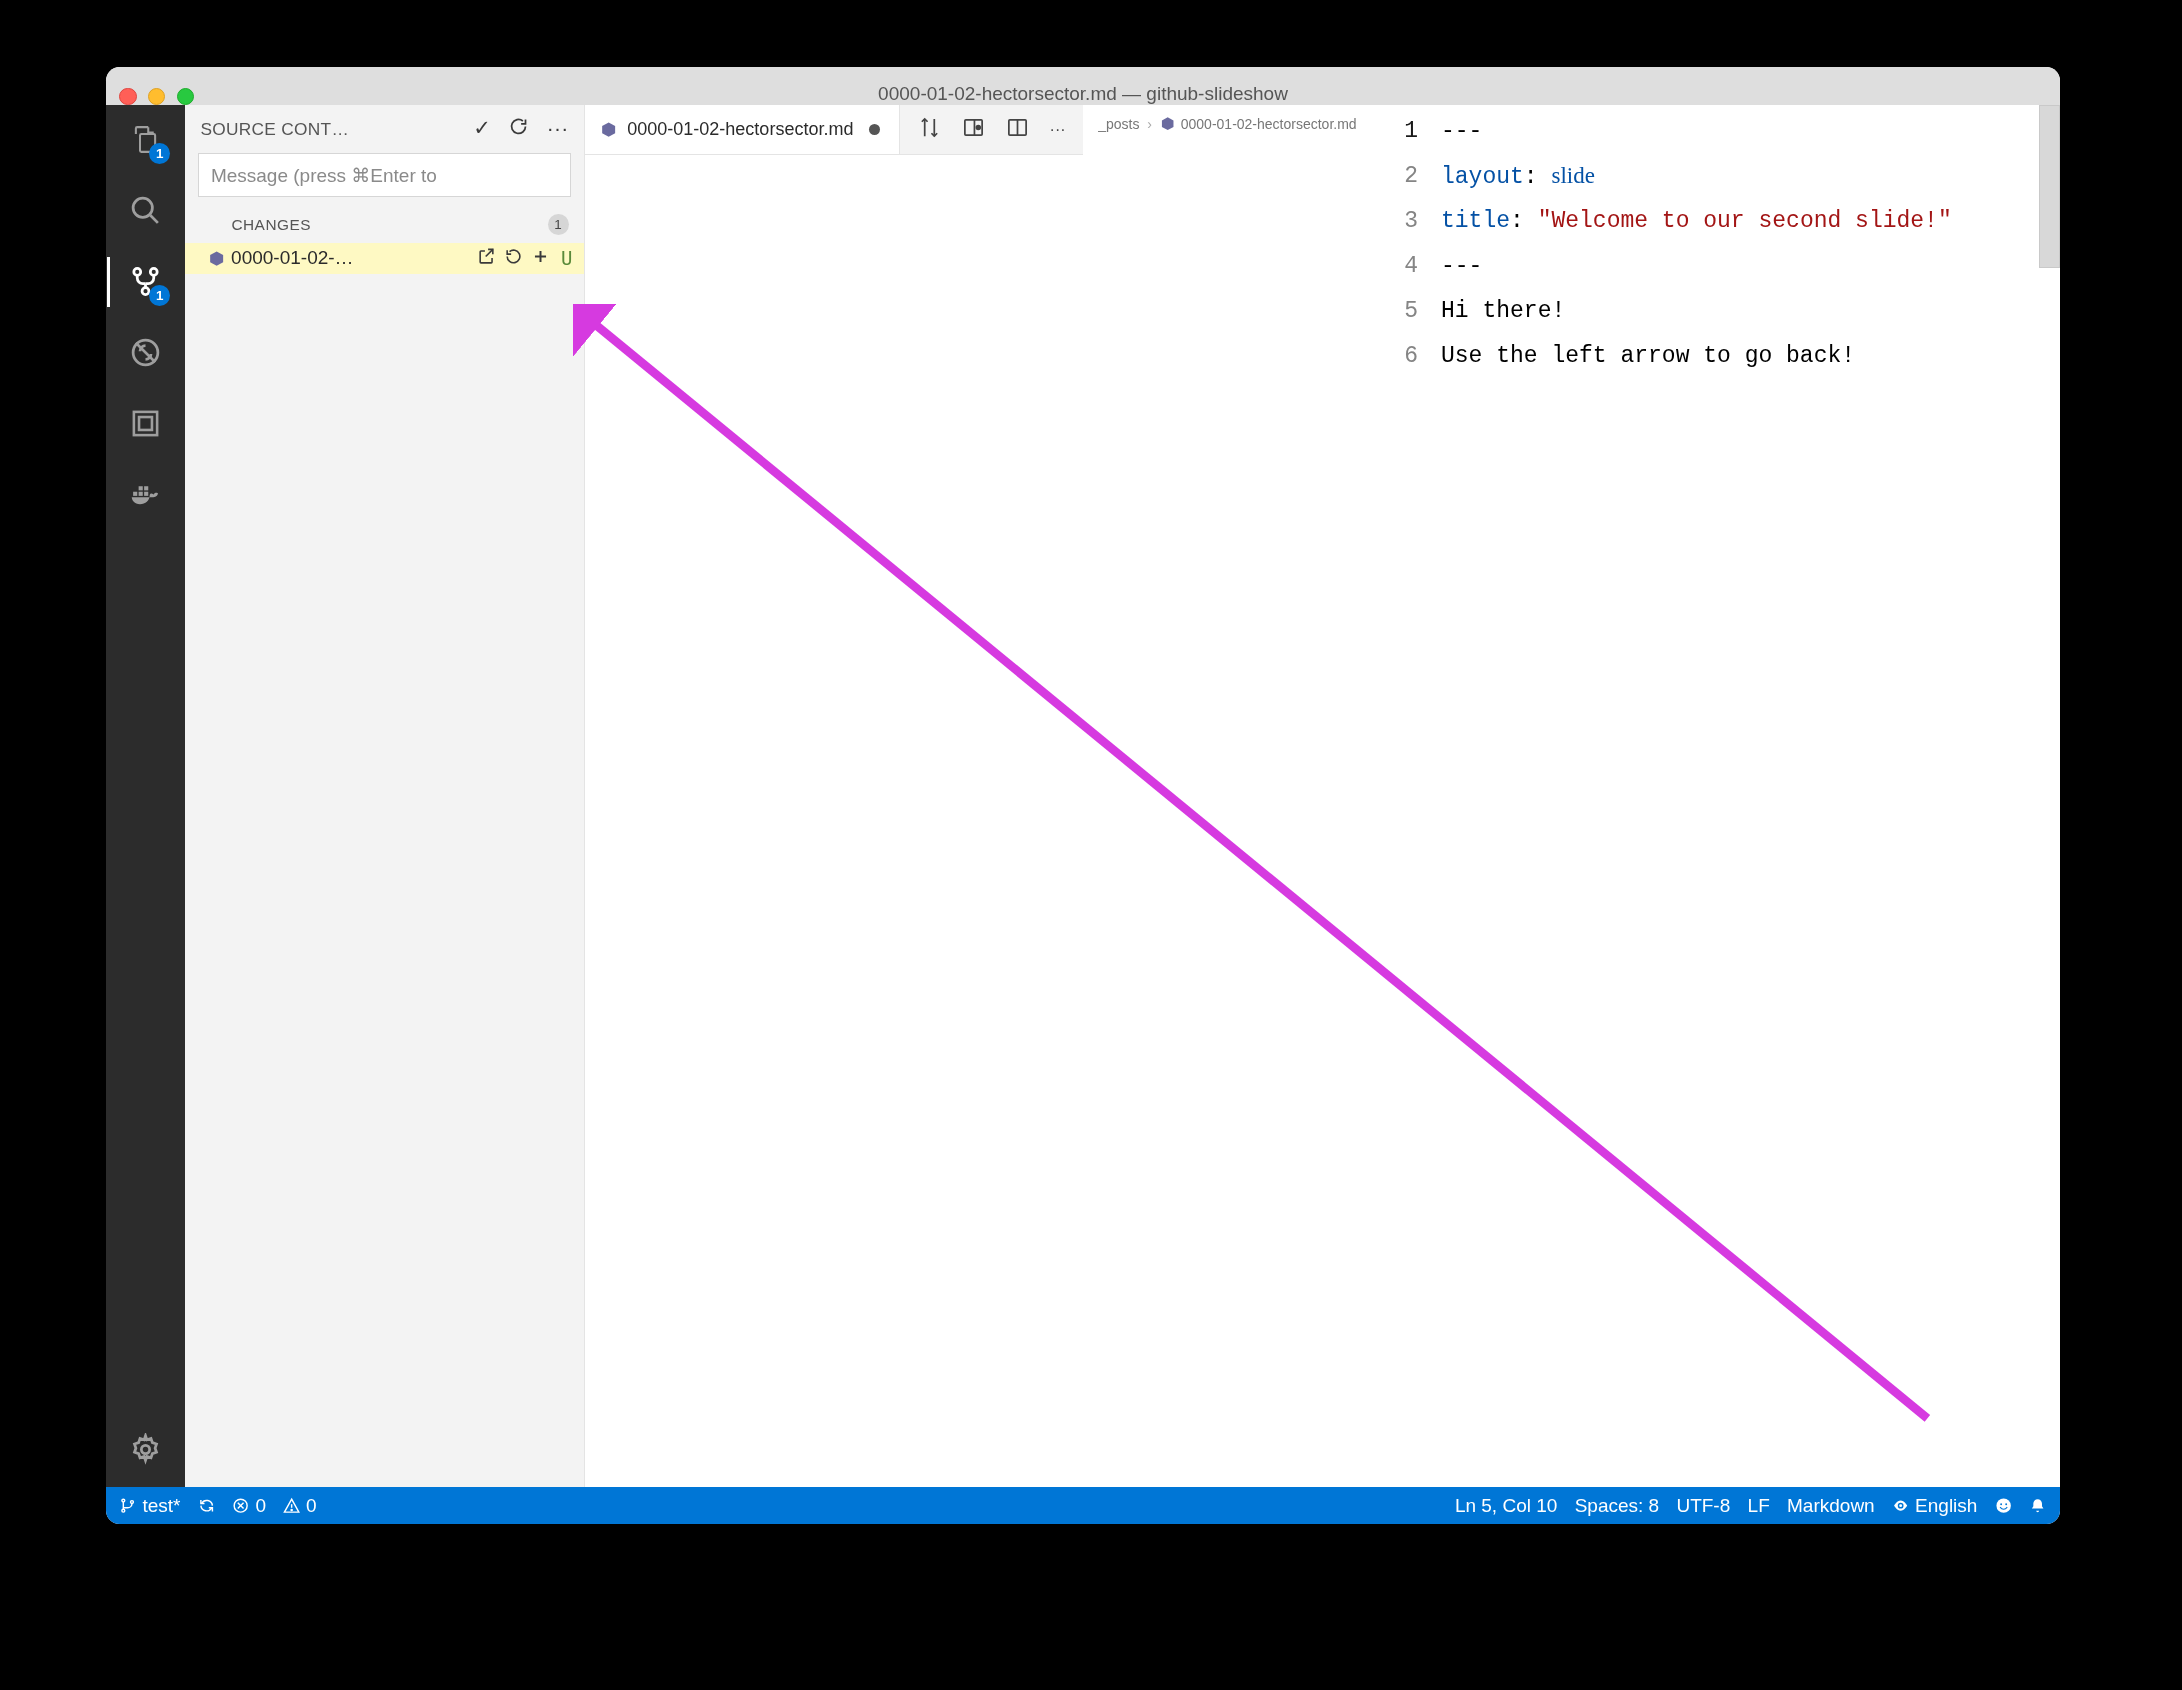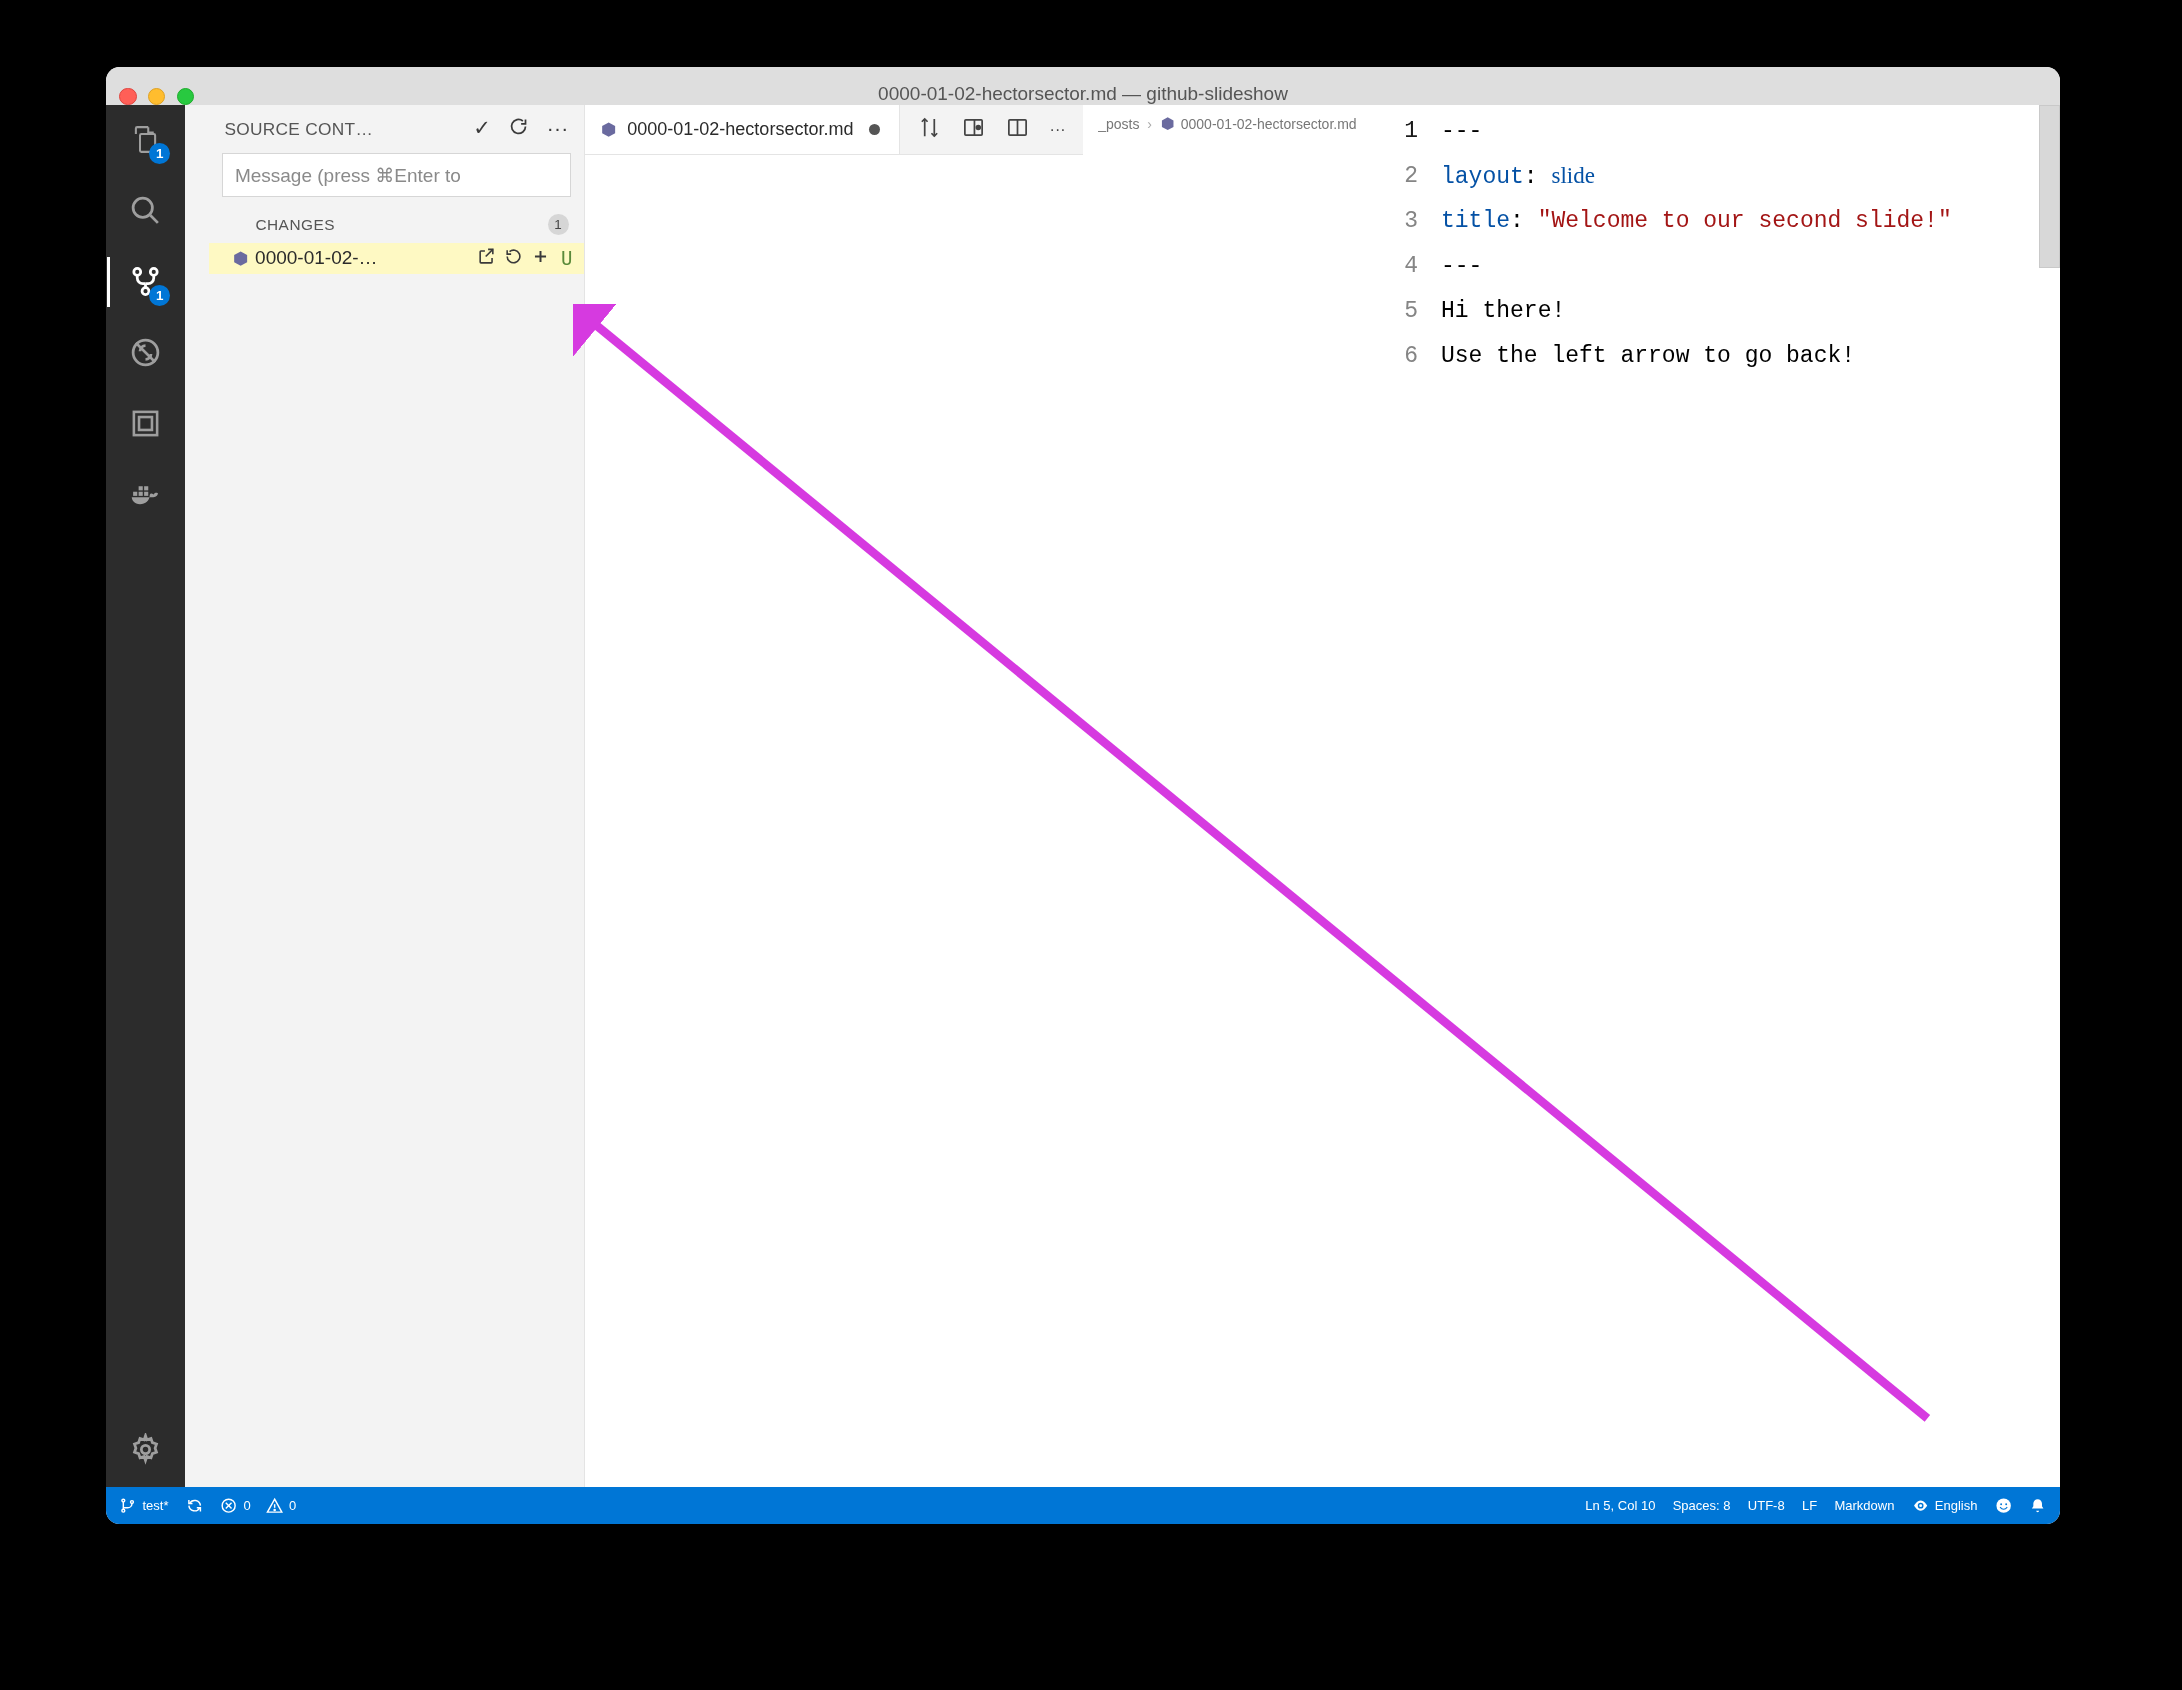--- a/index.html
+++ b/index.html
@@ -38,21 +38,21 @@
     content:""; position:absolute; left:-20px; top:-5.8px; width:3.8px; height:50px; background:#fff;
   }
   .activitybar .settings { position:absolute; bottom:19px; color:#9e9e9e;}
   .badge {
     position:absolute; bottom:-5.8px; right:-5.8px; background:#0076d6; color:#fff;
     min-width:21px; height:21px; border-radius:10.6px; font-size:13.4px; display:flex;
     align-items:center; justify-content:center; padding:0 4.8px; font-weight:600;
   }
   
   .sidebar {
-    width: 400px; background:#f3f3f3; border-right:1px solid #e4e4e4; display:flex; flex-direction:column; flex-shrink:0;padding-left:24px;
+    width: 400px; background:#f3f3f3; border-right:1px solid #e4e4e4; display:flex; flex-direction:column; flex-shrink:0;
   }
   .scm-header {
     display:flex; align-items:center; height:48px; padding:0 15.4px; color:#555; font-size:17.3px;
     letter-spacing:0.3px;
   }
   .scm-header .lbl { flex:1; white-space:nowrap; overflow:hidden; text-overflow:ellipsis;}
   .scm-header .icons { display:flex; gap:17.3px; color:#3a3a3a; font-size:21px;}
   .scm-msg {
     background:#fff; border:1px solid #d6d6d6; height:44px; margin:0 13.4px 9.6px 13.4px;
     display:flex; align-items:center; padding:0 11.5px; color:#8a8a8a; font-size:19px;
@@ -100,21 +100,21 @@
   .gutter { width:69px; text-align:right; padding-right:23px; color:#858585;}
   .ln1 .gutter { color:#1a1a1a;}
   .tok-key { color:#0451a5;}
   .tok-val { color:#0451a5;font-family:Liberation Serif, serif;}
   .tok-str { color:#a31515;}
   .tok-plain { color:#000;}
   .tok-dash { color:#000;}
   .minimap { position:absolute; right:0; top:0; width:21px; height:163px; background:#d8d8d8; border:1px solid #c9c9c9;}
   
   .statusbar {
-    height:37px; background:#0076d6; color:#fff; display:flex; align-items:center; font-size:13px;
+    height:37px; background:#0076d6; color:#fff; display:flex; align-items:center; font-size:19px;
     padding:0 13.4px; gap:19px; flex-shrink:0;
   }
   .statusbar .left, .statusbar .right { display:flex; align-items:center; gap:17.3px;}
   .statusbar .spacer { flex:1;}
   .statusbar .item { display:flex; align-items:center; gap:5.8px;}
   .statusbar svg { width:17.3px; height:17.3px;}
   
   .arrow {
     position:absolute; left:573px; top:304px; width:1364px; height:1122px; pointer-events:none;
   }

